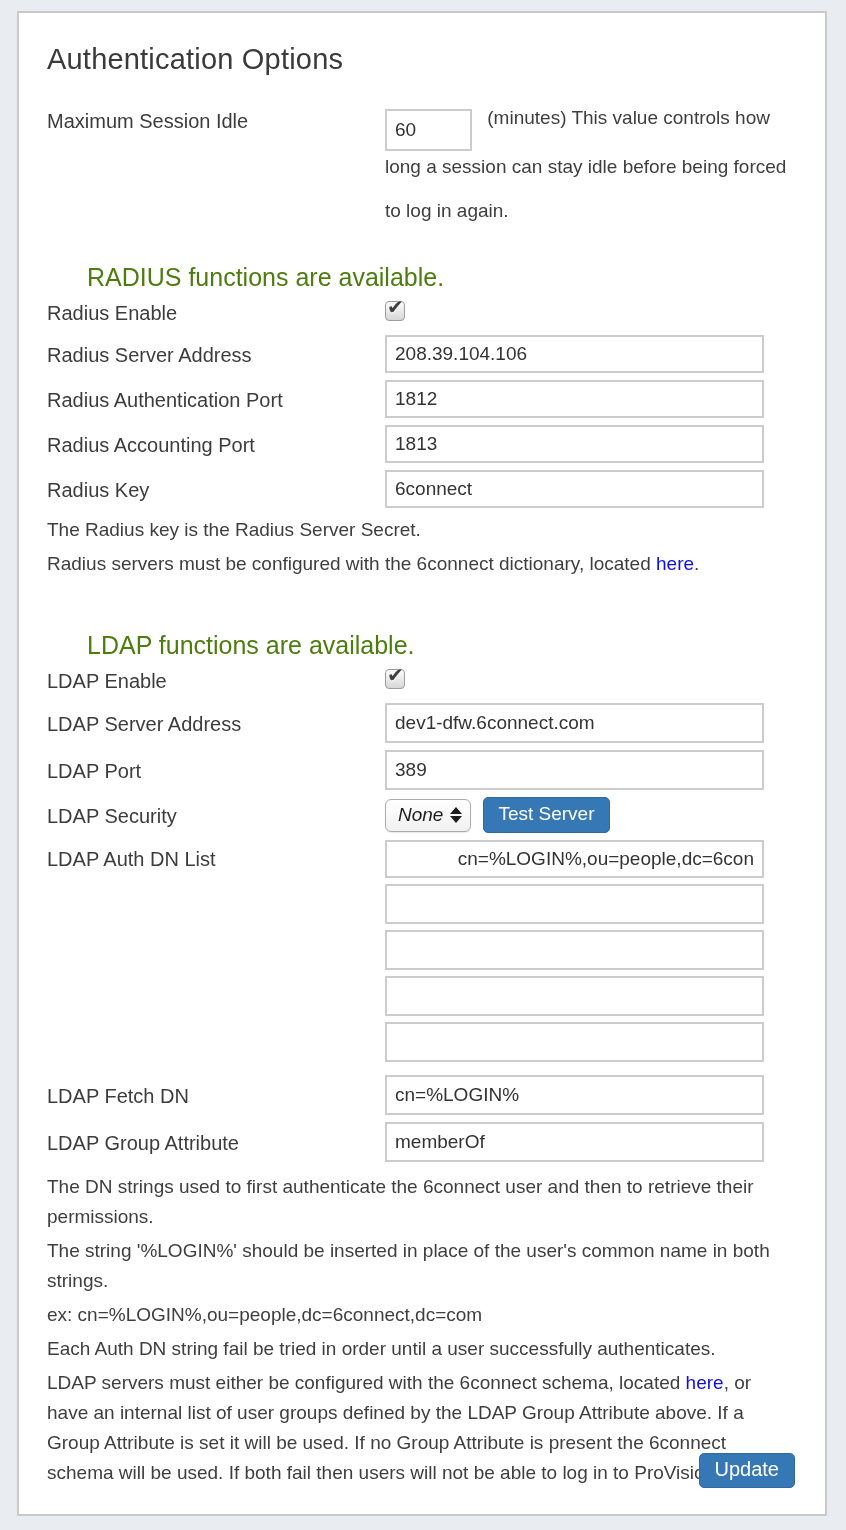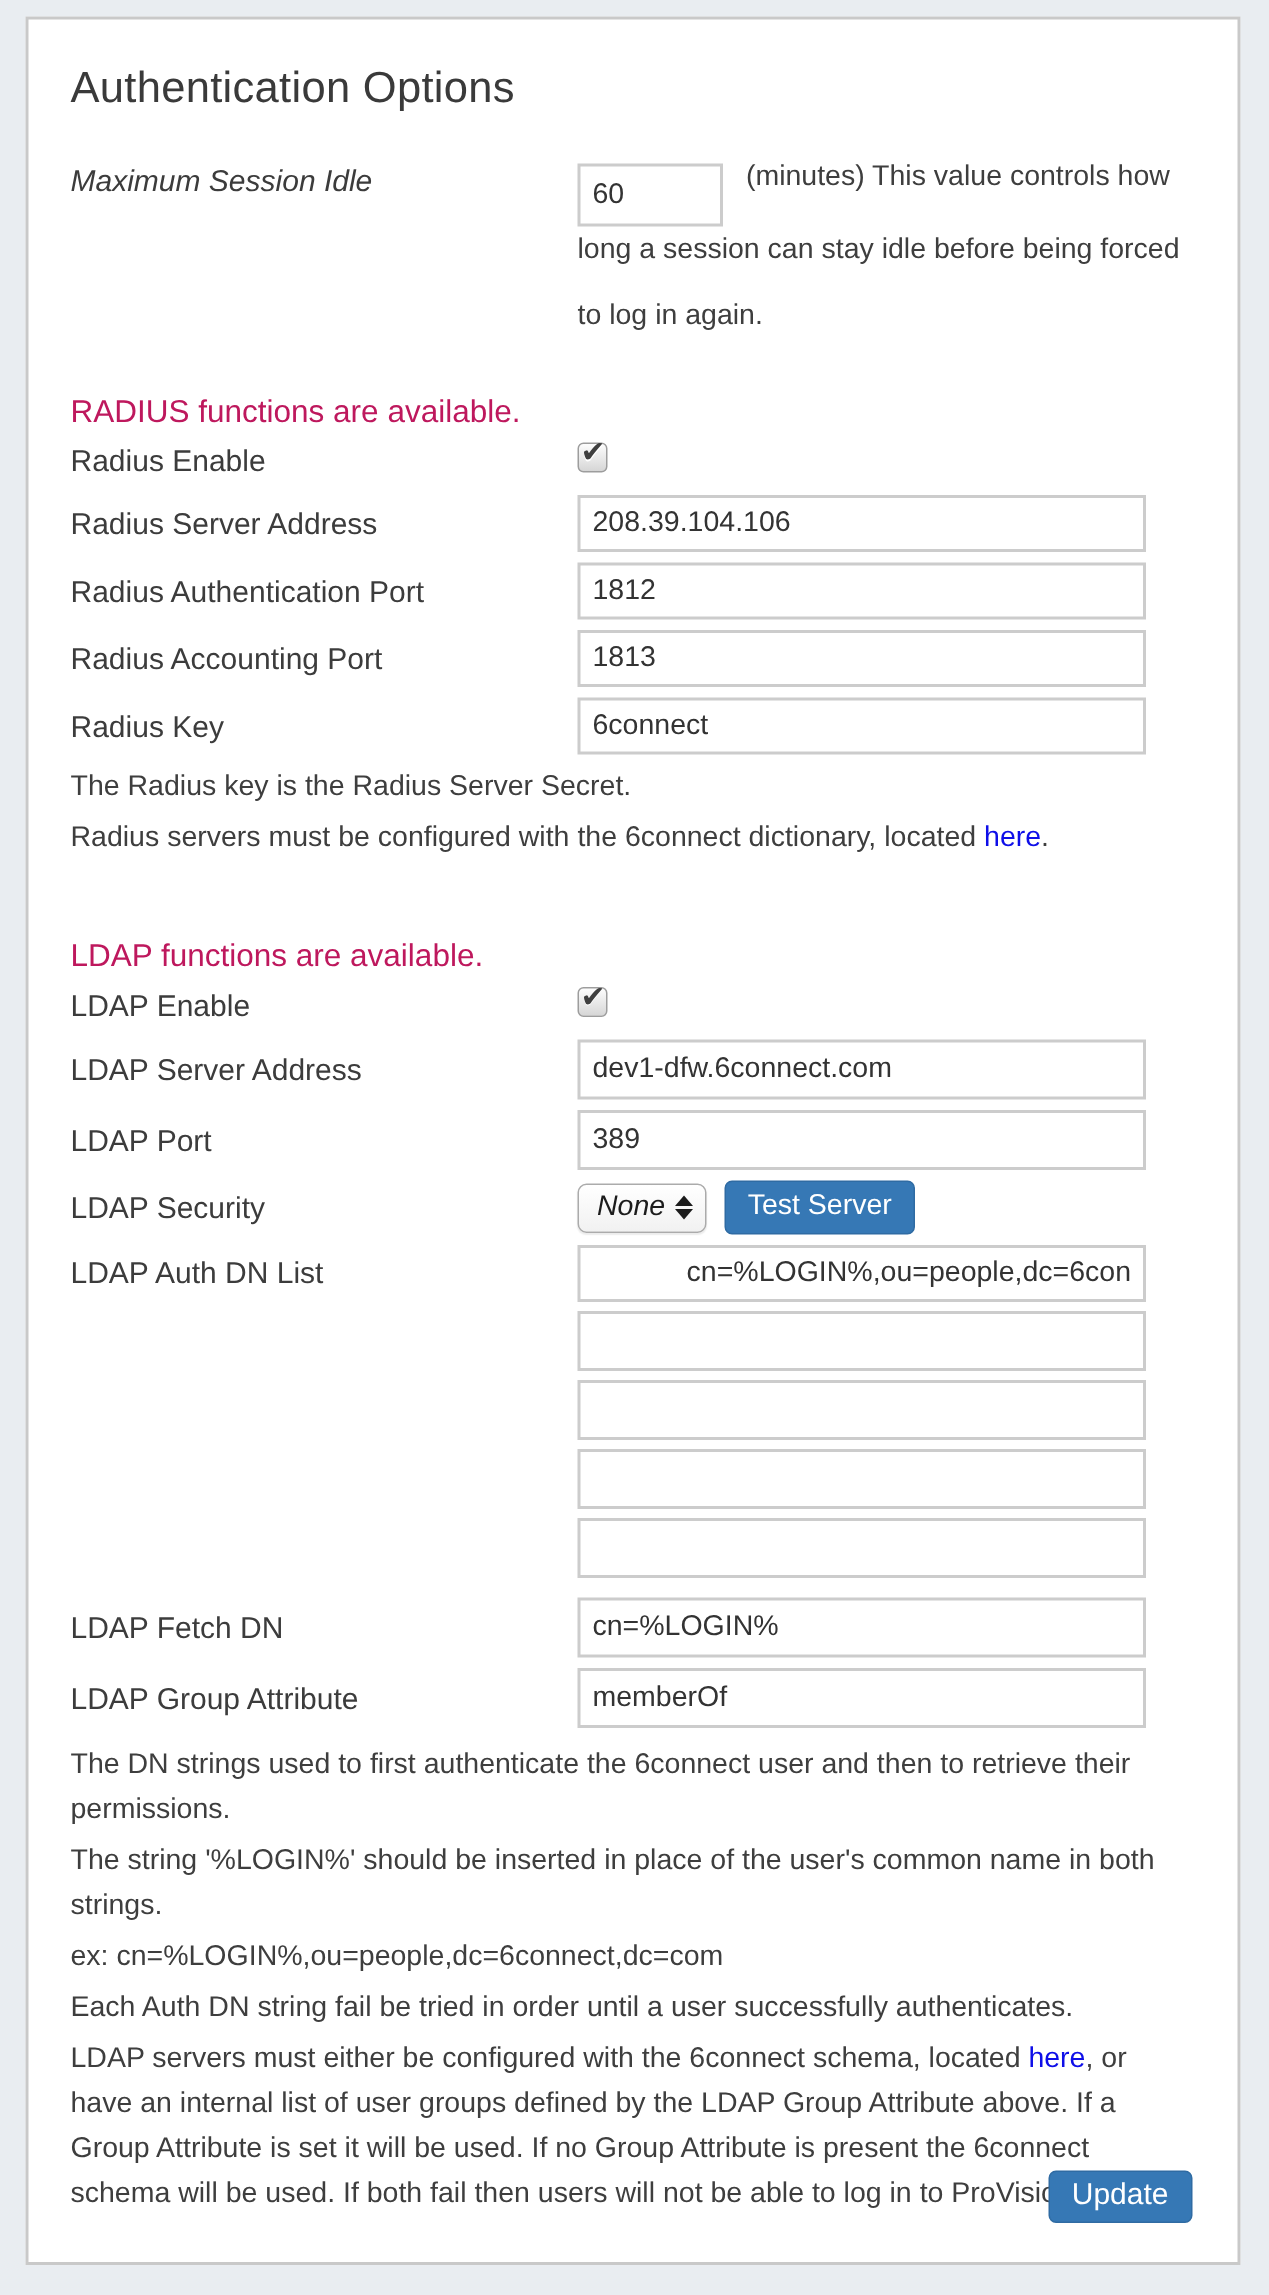--- a/index.html
+++ b/index.html
@@ -42,34 +42,35 @@
     height: 38px;
     border: 2px solid #cccccc;
     background: #ffffff;
     font-family: "Liberation Sans", "DejaVu Sans", sans-serif;
     font-size: 19px;
     color: #333333;
     padding: 0 8px;
     border-radius: 0;
     outline: none;
   }
-  input.txt.small { width: 97px; height: 42px; }
+  input.txt.small { width: 87px; height: 42px; }
   input.txt.tall { height: 40px; }
   .stack input.txt { display: block; margin-bottom: 6px; text-align: right; }
   .session-desc {
     font-size: 19px;
     line-height: 32px;
     color: #3e3e3e;
   }
   .session-desc .inline-text { vertical-align: 12px; margin-left: 10px; }
   .section-heading {
-    font-size: 21px;
-    color: #be185d;
+    font-size: 25px;
+    color: #4d7c0f;
     font-weight: normal;
     margin-bottom: 8px;
+    margin-left: 40px;
   }
   .section-heading.gap-top { margin-top: 52px; }
   .enable-row { margin-bottom: 10px; }
   
   .checkbox {
     display: inline-block;
     width: 20px; height: 20px;
     border: 1px solid #9d9d9d;
     border-radius: 4px;
     background: linear-gradient(#fdfdfd, #d6d6d6);
@@ -147,21 +148,21 @@
   .notes-block { margin-top: 10px; }
 </style>
 </head>
 <body>
 
 <div class="card">
 
   <h1 class="page-title">Authentication Options</h1>
 
   <div class="row top-align" style="margin-bottom:24px;">
-    <div class="label" style="padding-top:8px;font-style:italic;">Maximum Session Idle</div>
+    <div class="label" style="padding-top:8px;">Maximum Session Idle</div>
     <div class="session-desc">
       <input class="txt small" type="text" value="60" style="">
       <span class="inline-text">(minutes) This value controls how long a session can stay idle before being forced to log in again.</span>
     </div>
   </div>
 
   <h2 class="section-heading">RADIUS functions are available.</h2>
 
   <div class="row enable-row">
     <div class="label">Radius Enable</div>

